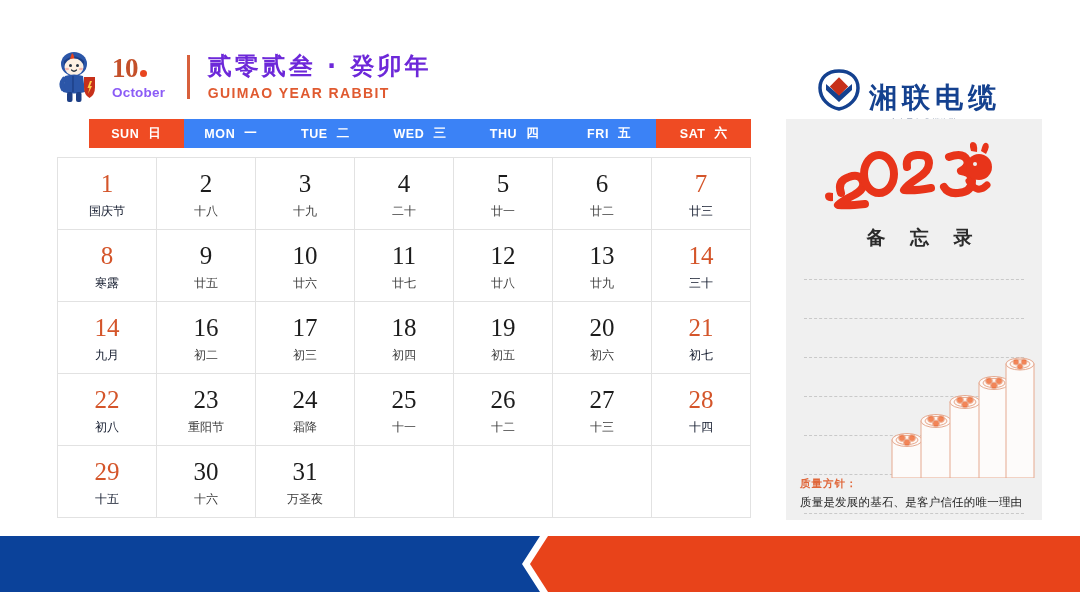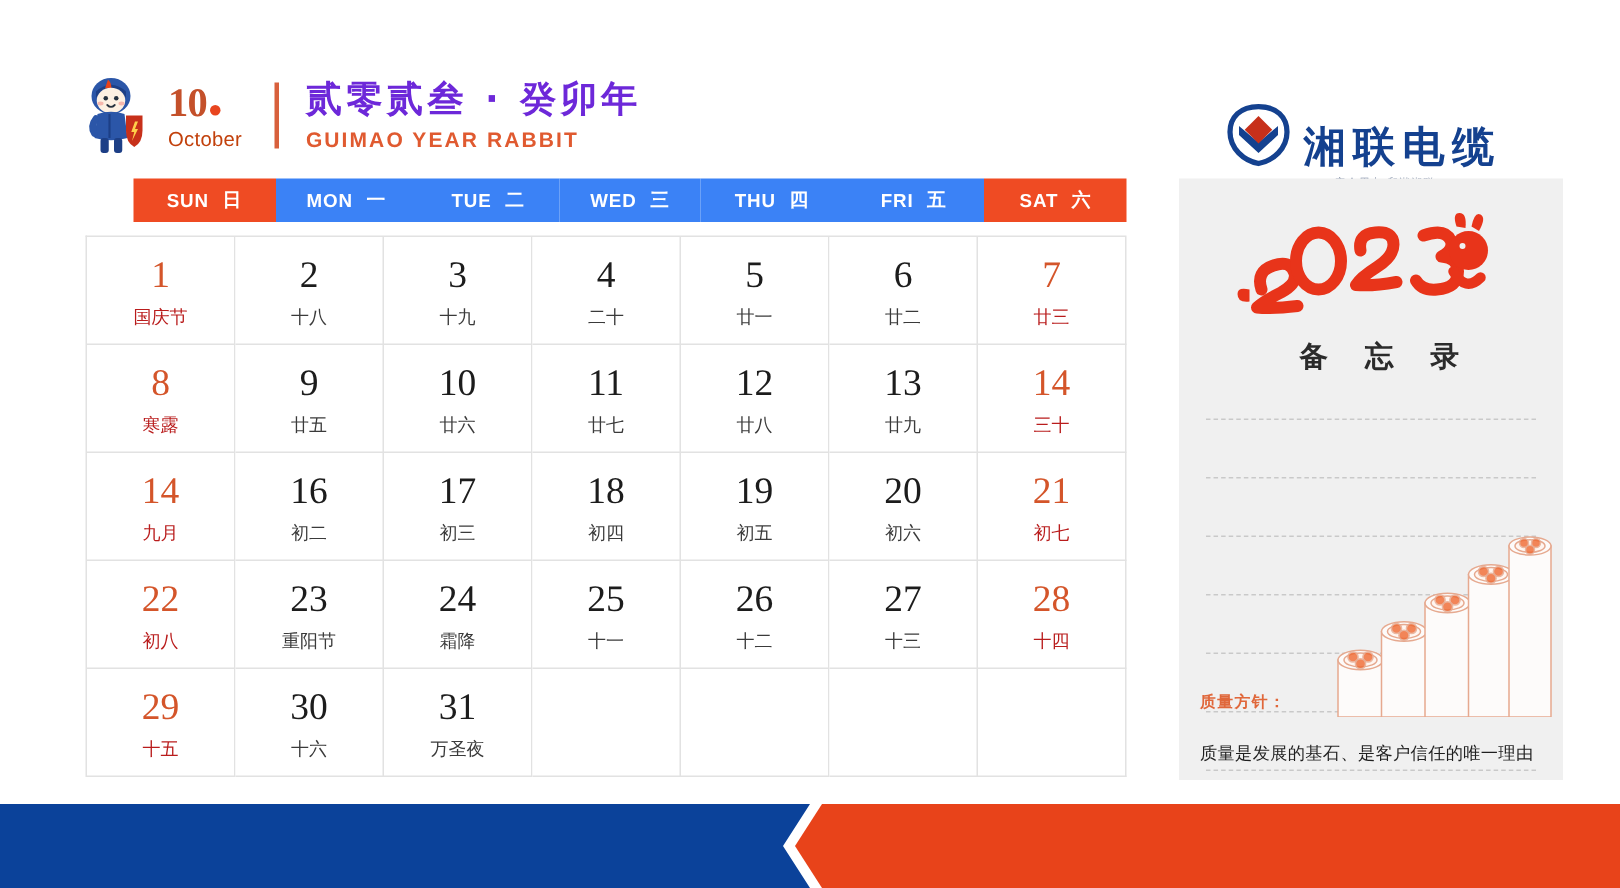--- a/index.html
+++ b/index.html
@@ -11,21 +11,21 @@
   #root{position:absolute;inset:0;background:#fff;}
 
   
   .header{position:absolute;left:52px;top:46px;height:62px;display:flex;align-items:center;}
   .mascot{width:48px;height:56px;position:relative;margin-right:8px;}
   .month-block{display:flex;flex-direction:column;align-items:flex-start;margin-left:4px;}
   .month-num{font-size:27px;font-weight:700;color:#c4502a;line-height:1;letter-spacing:-0.5px;
              font-family:"Liberation Serif","DejaVu Serif",serif;position:relative;}
   .month-num .dot{display:inline-block;width:7px;height:7px;border-radius:50%;background:#e8451f;
                   vertical-align:baseline;margin-left:2px;}
-  .month-en{font-size:13.5px;font-weight:400;color:#c2410c;letter-spacing:0.2px;margin-top:3px;}
+  .month-en{font-size:13.5px;font-weight:700;color:#8b5cf6;letter-spacing:0.2px;margin-top:3px;}
   .divider-v{width:2.5px;height:44px;background:#d8603c;margin:0 18px 0 22px;}
   .year-block{display:flex;flex-direction:column;justify-content:center;}
   .year-cn{font-size:24px;font-weight:700;color:#6d28d9;letter-spacing:3px;line-height:1.15;
            font-family:"DejaVu Sans",sans-serif;}
   .year-en{font-size:14px;font-weight:700;color:#e05a30;letter-spacing:1.4px;margin-top:4px;}
 
   
   .logo{position:absolute;left:818px;top:52px;display:flex;align-items:center;}
   .logo-mark{width:42px;height:42px;position:relative;margin-right:9px;}
   .logo-text-wrap{display:flex;flex-direction:column;margin-top:32px;}
@@ -46,32 +46,32 @@
   .grid{display:grid;grid-template-columns:repeat(7,1fr);
         border-left:1px solid #e2e2e2;border-top:1px solid #e2e2e2;margin-top:9px;}
   .cell{height:72px;border-right:1px solid #e2e2e2;border-bottom:1px solid #e2e2e2;
         display:flex;flex-direction:column;align-items:center;justify-content:center;
         background:#fff;box-sizing:border-box;}
   .cell .d{font-size:25px;line-height:1;color:#1c1c1c;font-weight:400;
            font-family:"Liberation Serif","DejaVu Serif",serif;}
   .cell .l{font-size:12px;line-height:1;color:#3a3a3a;margin-top:9px;
            font-family:"DejaVu Sans",sans-serif;}
   .cell.wk .d{color:#d4552a;}
-  .cell.wk .l{color:#b91c1c;}
+  .cell.wk .l{color:#0f172a;}
   .cell.empty{background:#fff;}
 
   
   .memo{position:absolute;left:786px;top:119px;width:256px;height:401px;background:#f0f0f0;}
   .memo-title-art{height:96px;display:flex;align-items:center;justify-content:center;padding-top:14px;}
   .memo-word{text-align:center;font-size:19px;font-weight:700;color:#2b2b2b;letter-spacing:9px;
              margin-top:-4px;font-family:"DejaVu Sans",sans-serif;padding-left:20px;}
   .lines{position:absolute;left:18px;right:18px;top:160px;}
   .line{height:1px;border-top:1.5px dashed #c9c9c9;margin-bottom:37px;}
   .policy{position:absolute;left:14px;right:10px;bottom:10px;}
-  .policy-label{font-size:10.5px;font-weight:700;color:#e0673a;letter-spacing:1px;margin-bottom:20px;
+  .policy-label{font-size:10.5px;font-weight:700;color:#e0673a;letter-spacing:1px;margin-bottom:4px;
                 font-family:Liberation Serif, serif;}
   .policy-text{font-size:11.5px;color:#1f1f1f;letter-spacing:0.2px;
                font-family:"DejaVu Sans",sans-serif;}
   .cables{position:absolute;right:4px;bottom:42px;width:150px;height:130px;}
 
   
   .banner{position:absolute;left:0;bottom:0;width:1080px;height:56px;}
 </style>
 </head>
 <body>

